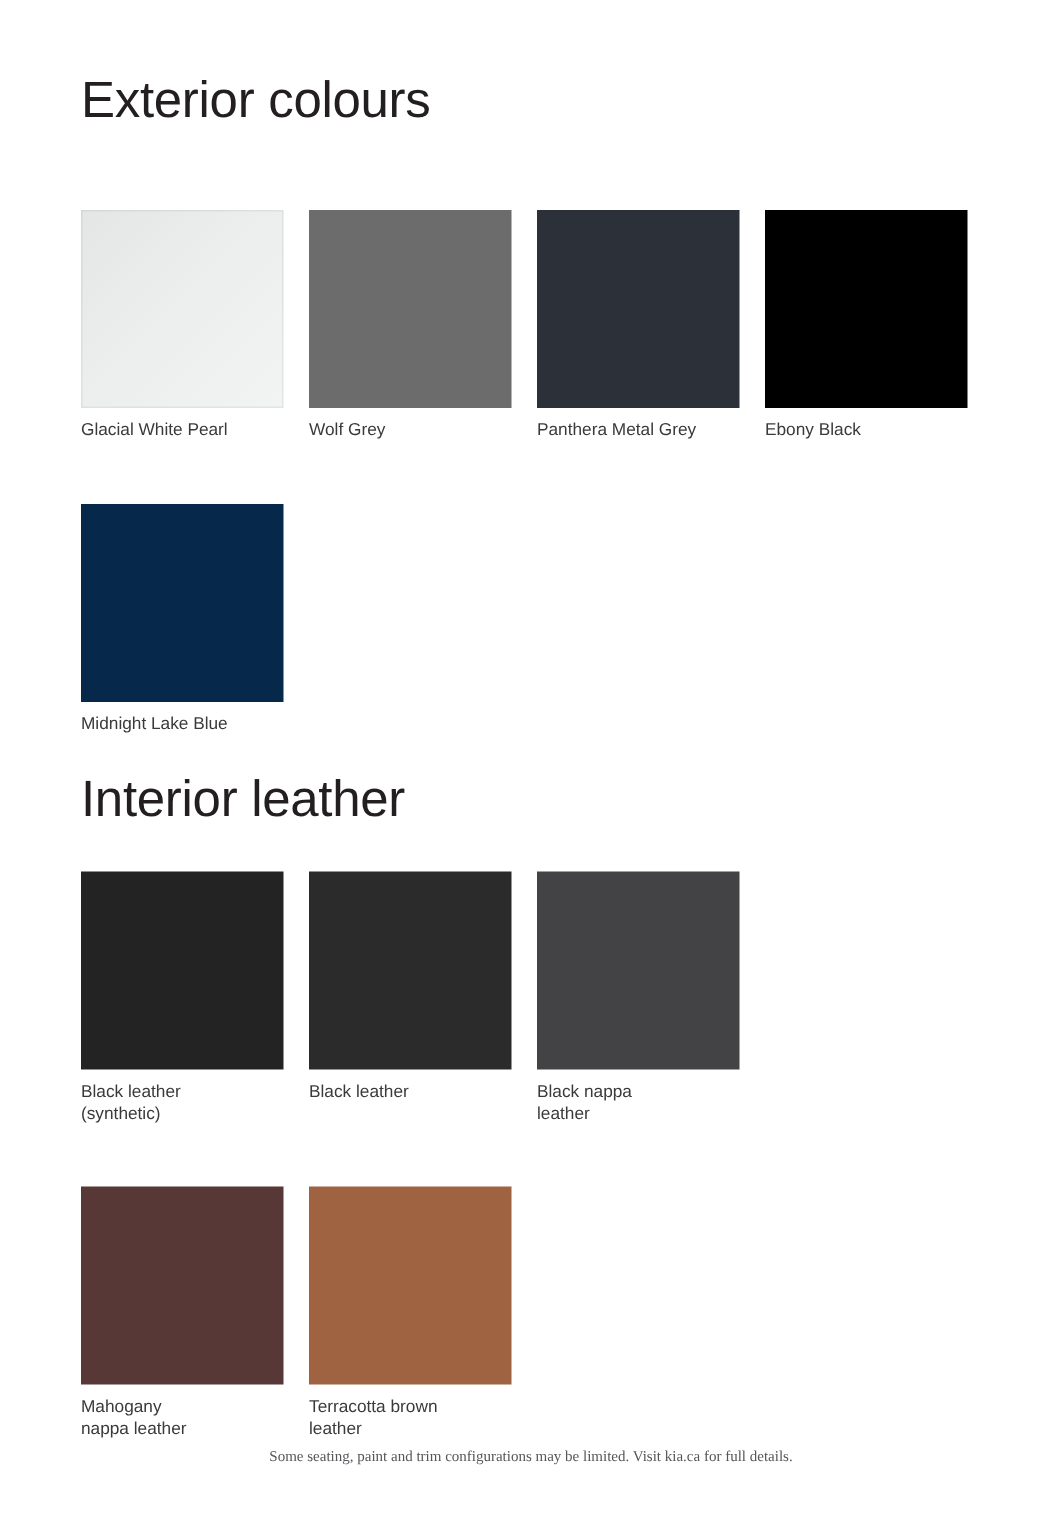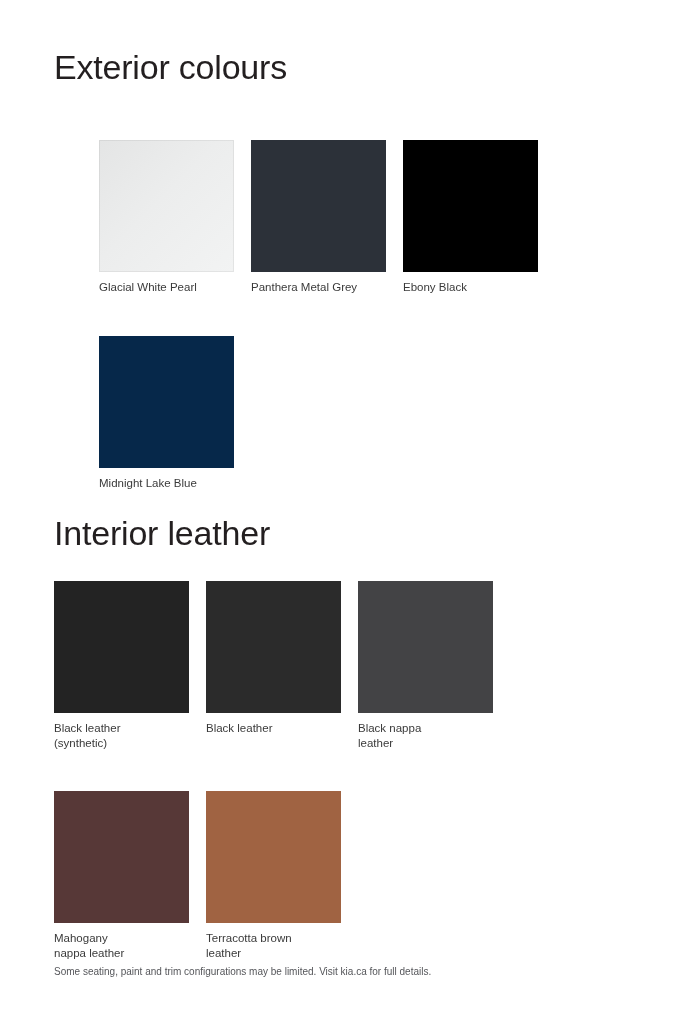--- a/index.html
+++ b/index.html
@@ -98,37 +98,42 @@
   }
 
   .footnote {
     position: absolute;
     left: 0;
     top: 955px;
     width: 600px;
     font-size: 10px;
     line-height: 14px;
     color: #55565a;
-    font-family: Liberation Sans, sans-serif;
+    font-family: Liberation Serif, serif;
+    text-align: center;
   }
 </style>
 </head>
 <body>
 
 <div class="page">
   <div class="content">
 
     <section id="exterior-section">
       <h2 class="section-title">Exterior colours</h2>
 
-      <div class="swatch-grid" id="exterior-grid" style="margin-top: 56px; margin-left: 45px;">
+      <div class="swatch-grid" id="exterior-grid" style="margin-top: 56px;">
           <div class="swatch-row">
             <div class="swatch-cell">
               <div class="swatch-chip bordered" style="background: linear-gradient(135deg, rgb(228, 229, 229) 0%, rgb(236, 237, 237) 45%, rgb(242, 243, 243) 100%);"></div>
               <div class="swatch-label">Glacial White Pearl</div>
+            </div>
+            <div class="swatch-cell">
+              <div class="swatch-chip" style="background: rgb(108, 108, 109);"></div>
+              <div class="swatch-label">Wolf Grey</div>
             </div>
             <div class="swatch-cell">
               <div class="swatch-chip" style="background: rgb(44, 49, 57);"></div>
               <div class="swatch-label">Panthera Metal Grey</div>
             </div>
             <div class="swatch-cell">
               <div class="swatch-chip" style="background: rgb(0, 0, 0);"></div>
               <div class="swatch-label">Ebony Black</div>
             </div>
           </div>

